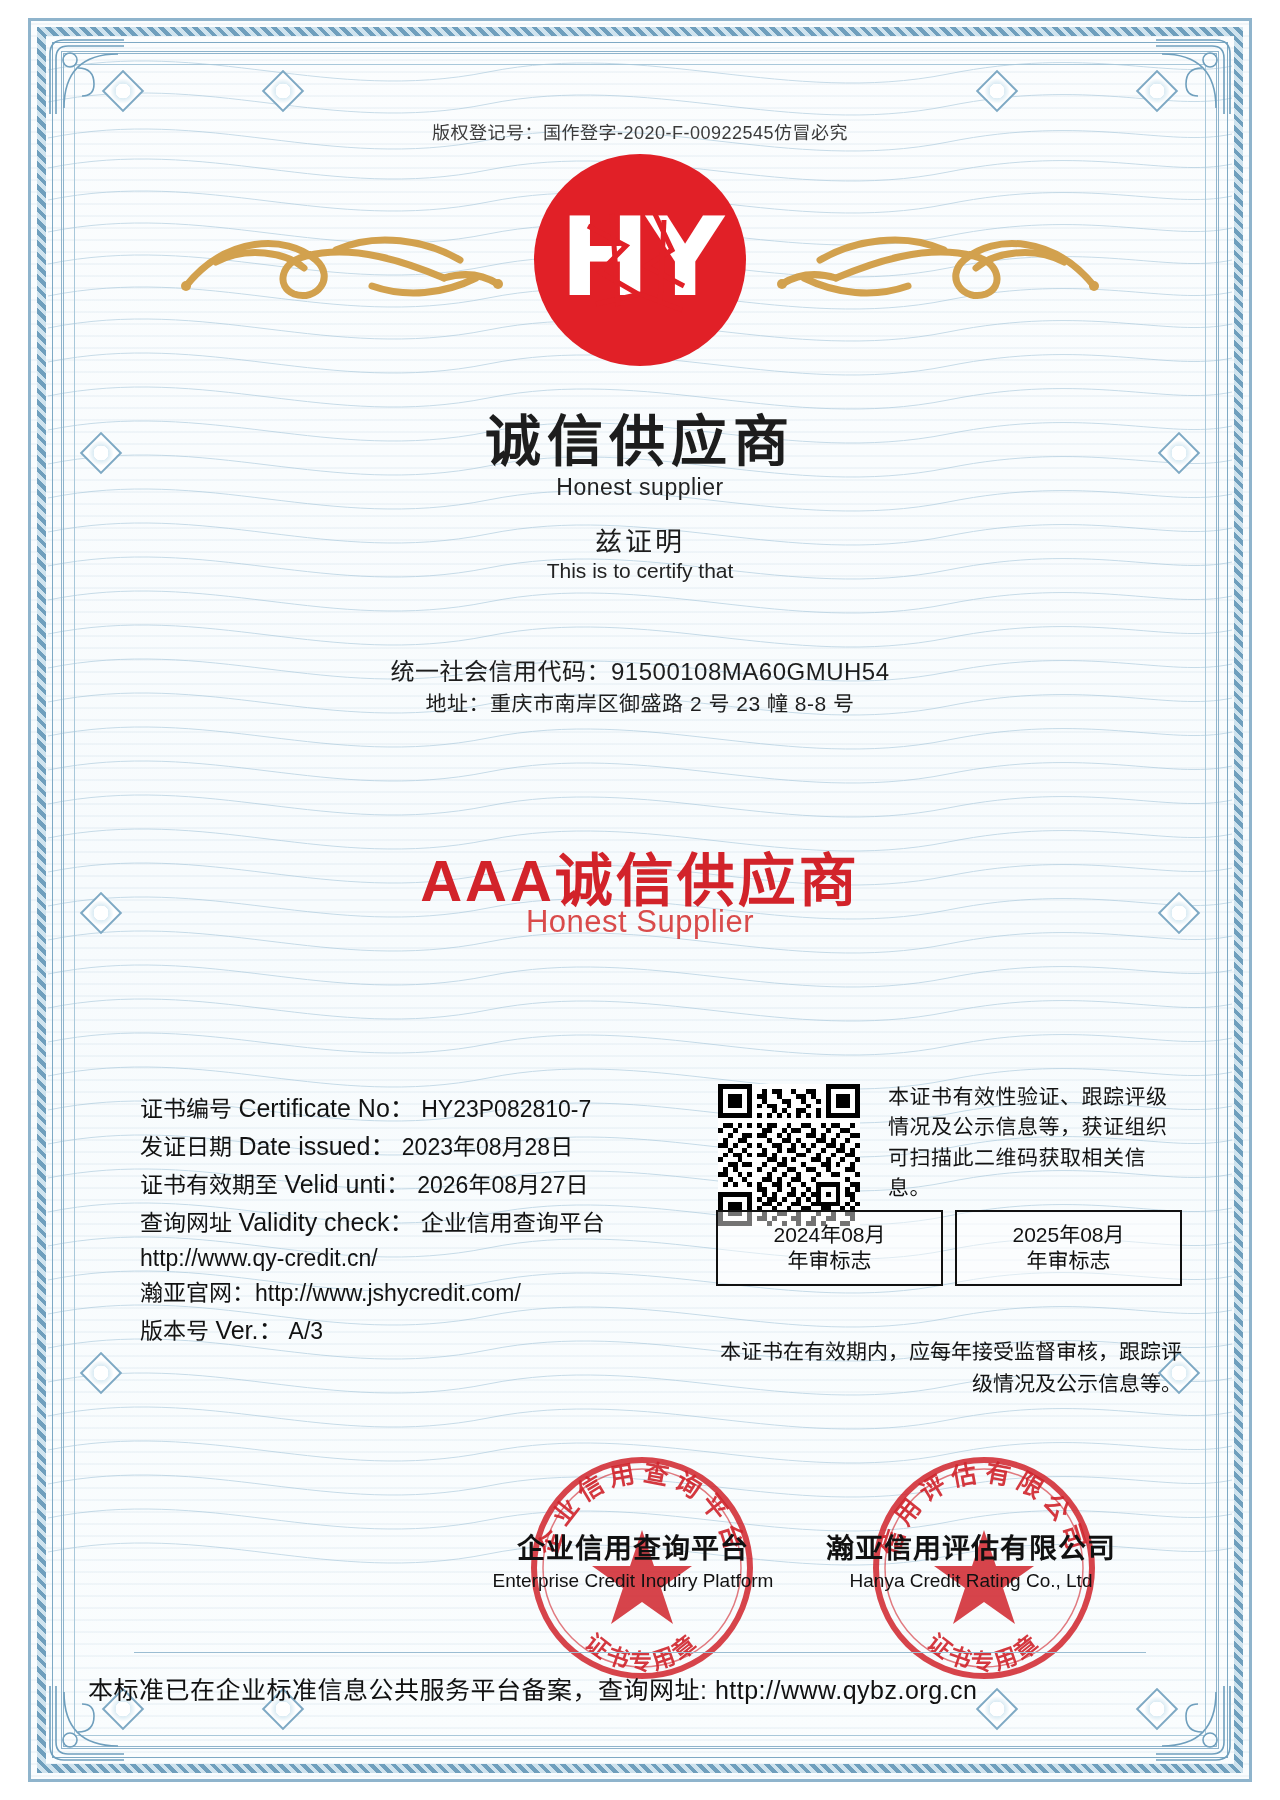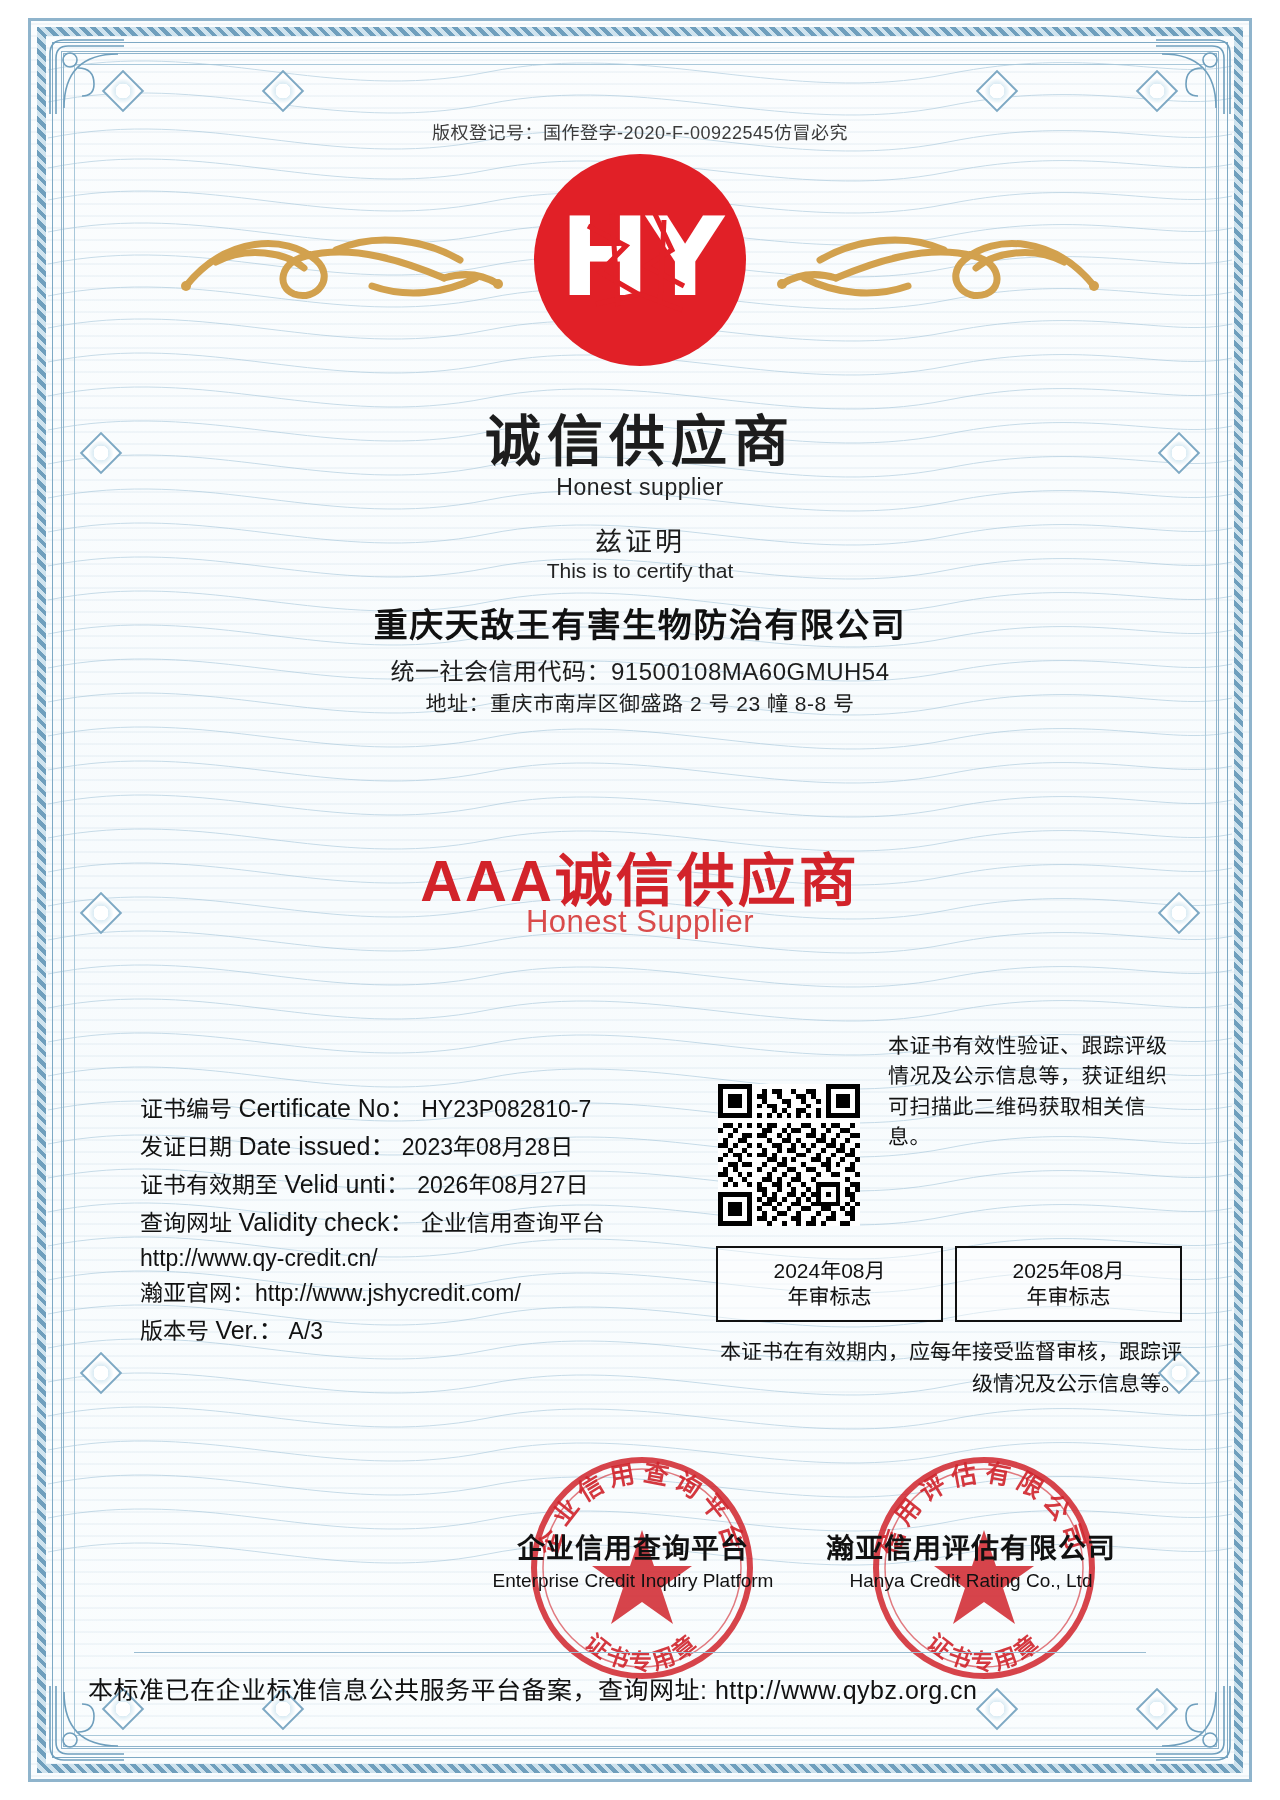--- a/index.html
+++ b/index.html
@@ -266,32 +266,32 @@
     left: 630px;
     top: 1010px;
     width: 142px;
     height: 142px;
   }
   .qr canvas, .qr svg { display: block; }
 
   .note-right {
     position: absolute;
     left: 800px;
-    top: 957px;
+    top: 1008px;
     width: 290px;
     font-size: 21px;
     line-height: 1.45;
     color: #121212;
     letter-spacing: .5px;
   }
 
   .stamp-boxes {
     position: absolute;
     left: 628px;
-    top: 1172px;
+    top: 1136px;
     width: 466px;
     display: flex;
     gap: 12px;
   }
   .stamp-box {
     flex: 1;
     border: 2px solid #111;
     height: 72px;
     text-align: center;
     font-size: 21px;
@@ -525,21 +525,20 @@
             </g>
           </svg>
         </div>
       </div>
 
       <div class="title-cn">诚信供应商</div>
       <div class="title-en">Honest supplier</div>
       <div class="certify-cn">兹证明</div>
       <div class="certify-en">This is to certify that</div>
 
-      <div class="company">重庆天敌王有害生物防治有限公司</div>
       <div class="credit-code">
         <span>统一社会信用代码：</span><span>91500108MA60GMUH54</span>
       </div>
       <div class="address">
         <span>地址：</span><span>重庆市南岸区御盛路 2 号 23 幢 8-8 号</span>
       </div>
 
       <div class="award-cn">AAA诚信供应商</div>
       <div class="award-en">Honest Supplier</div>
 

